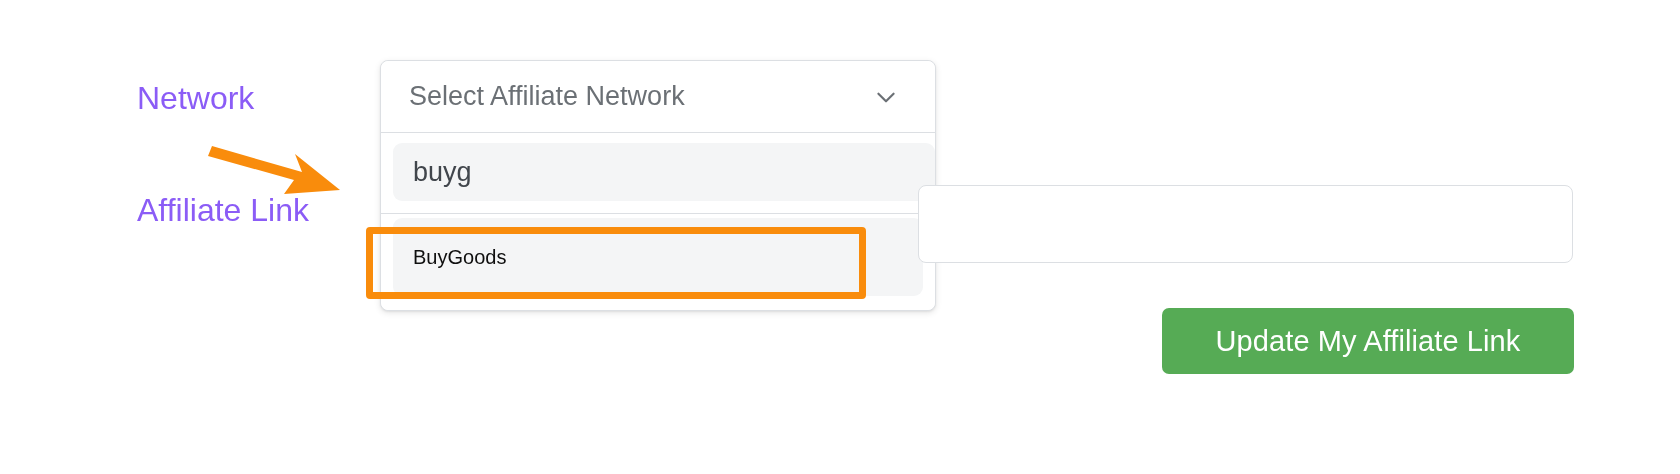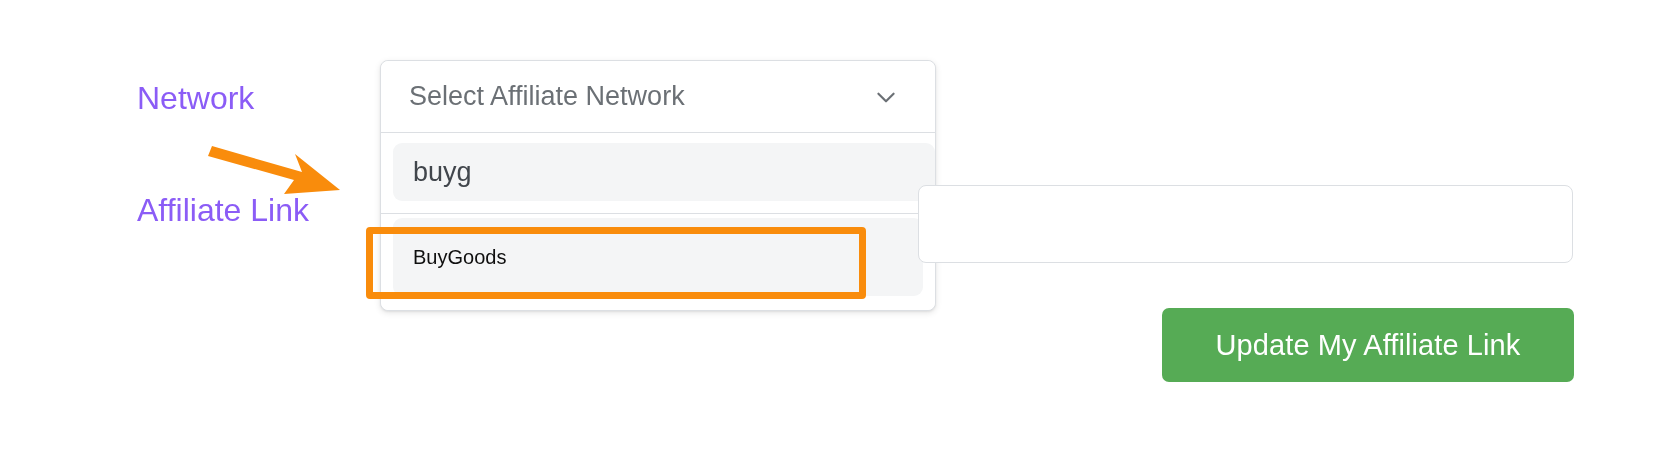--- a/index.html
+++ b/index.html
@@ -162,21 +162,21 @@
     outline: none;
   }
   .affiliate-input::placeholder { color: #9aa0a6; }
 
   
   .submit-button {
     position: absolute;
     left: 1162px;
     top: 308px;
     width: 412px;
-    height: 74px;
+    height: 66px;
     background: #56ab55;
     color: #ffffff;
     border: none;
     border-radius: 7px;
     font-family: "Liberation Sans", sans-serif;
     font-size: 29px;
     font-weight: 400;
     line-height: 1;
     cursor: pointer;
     letter-spacing: 0.1px;

